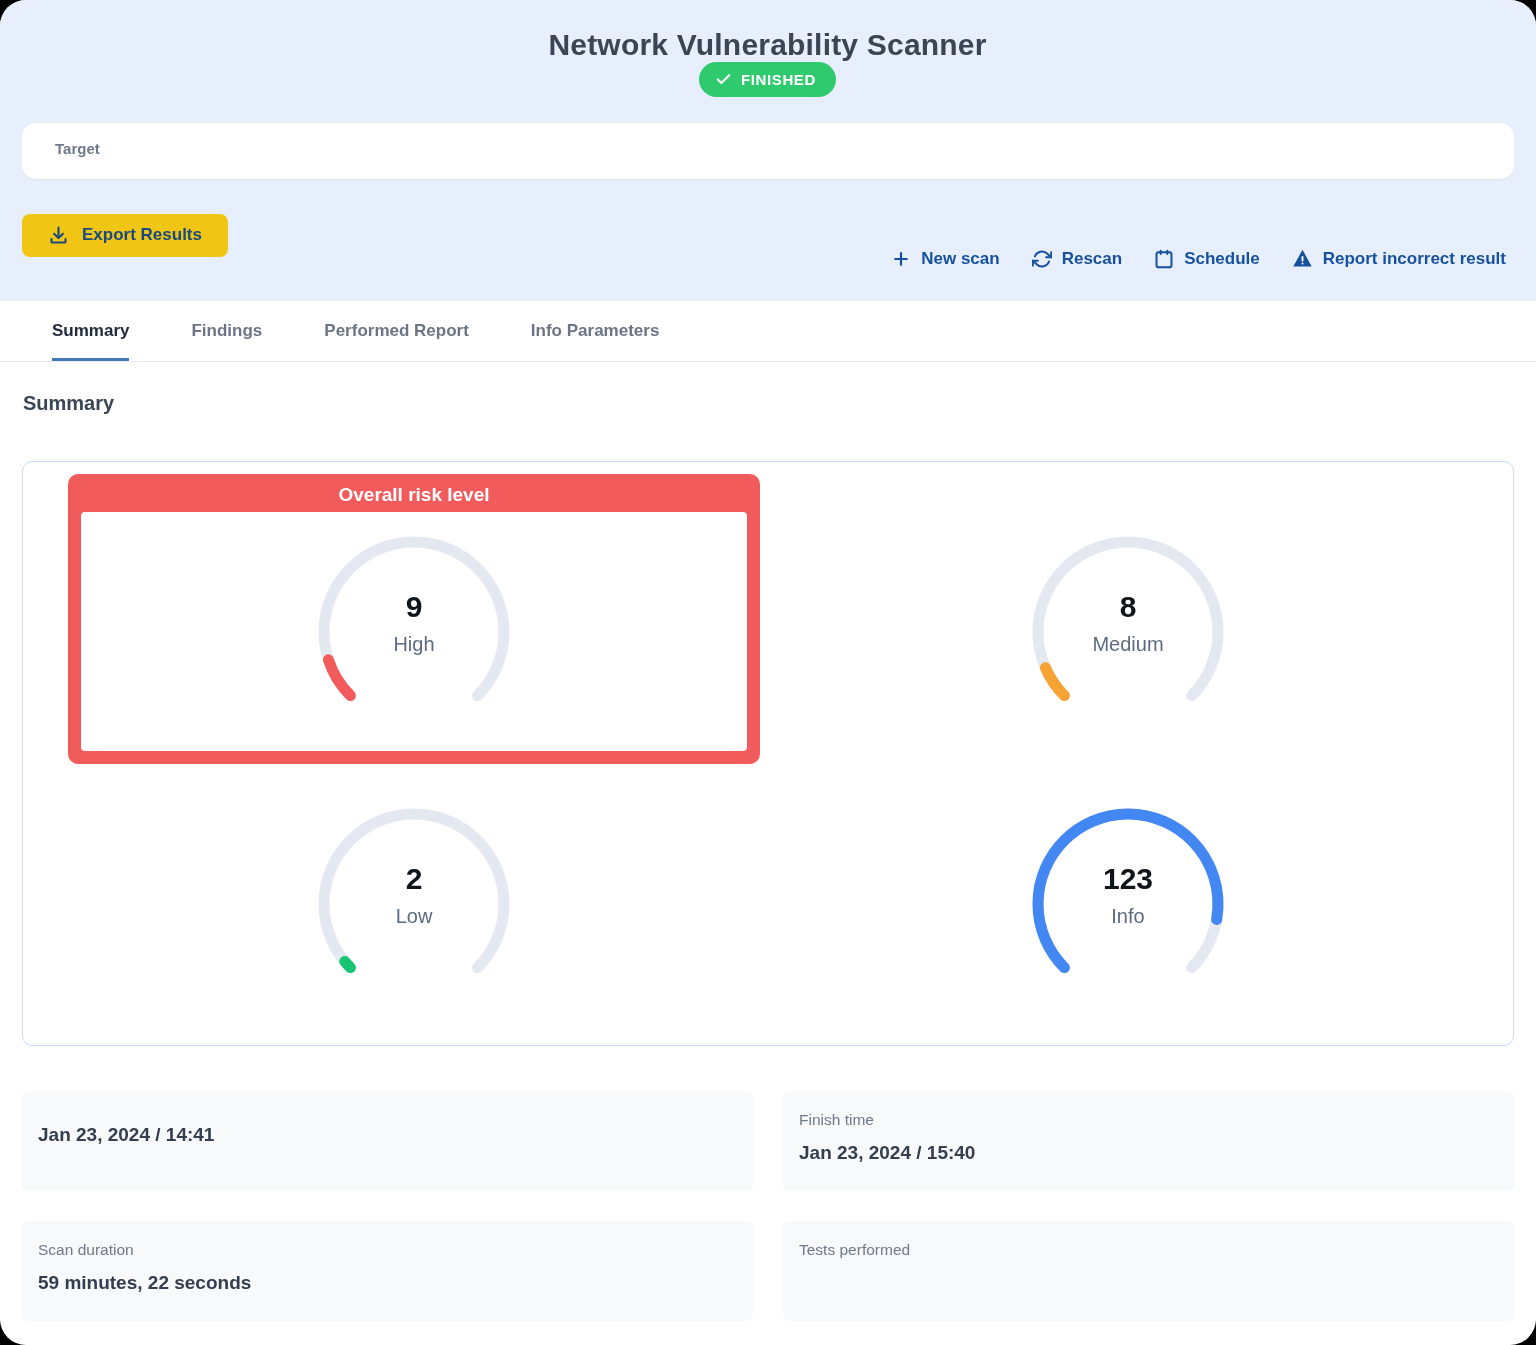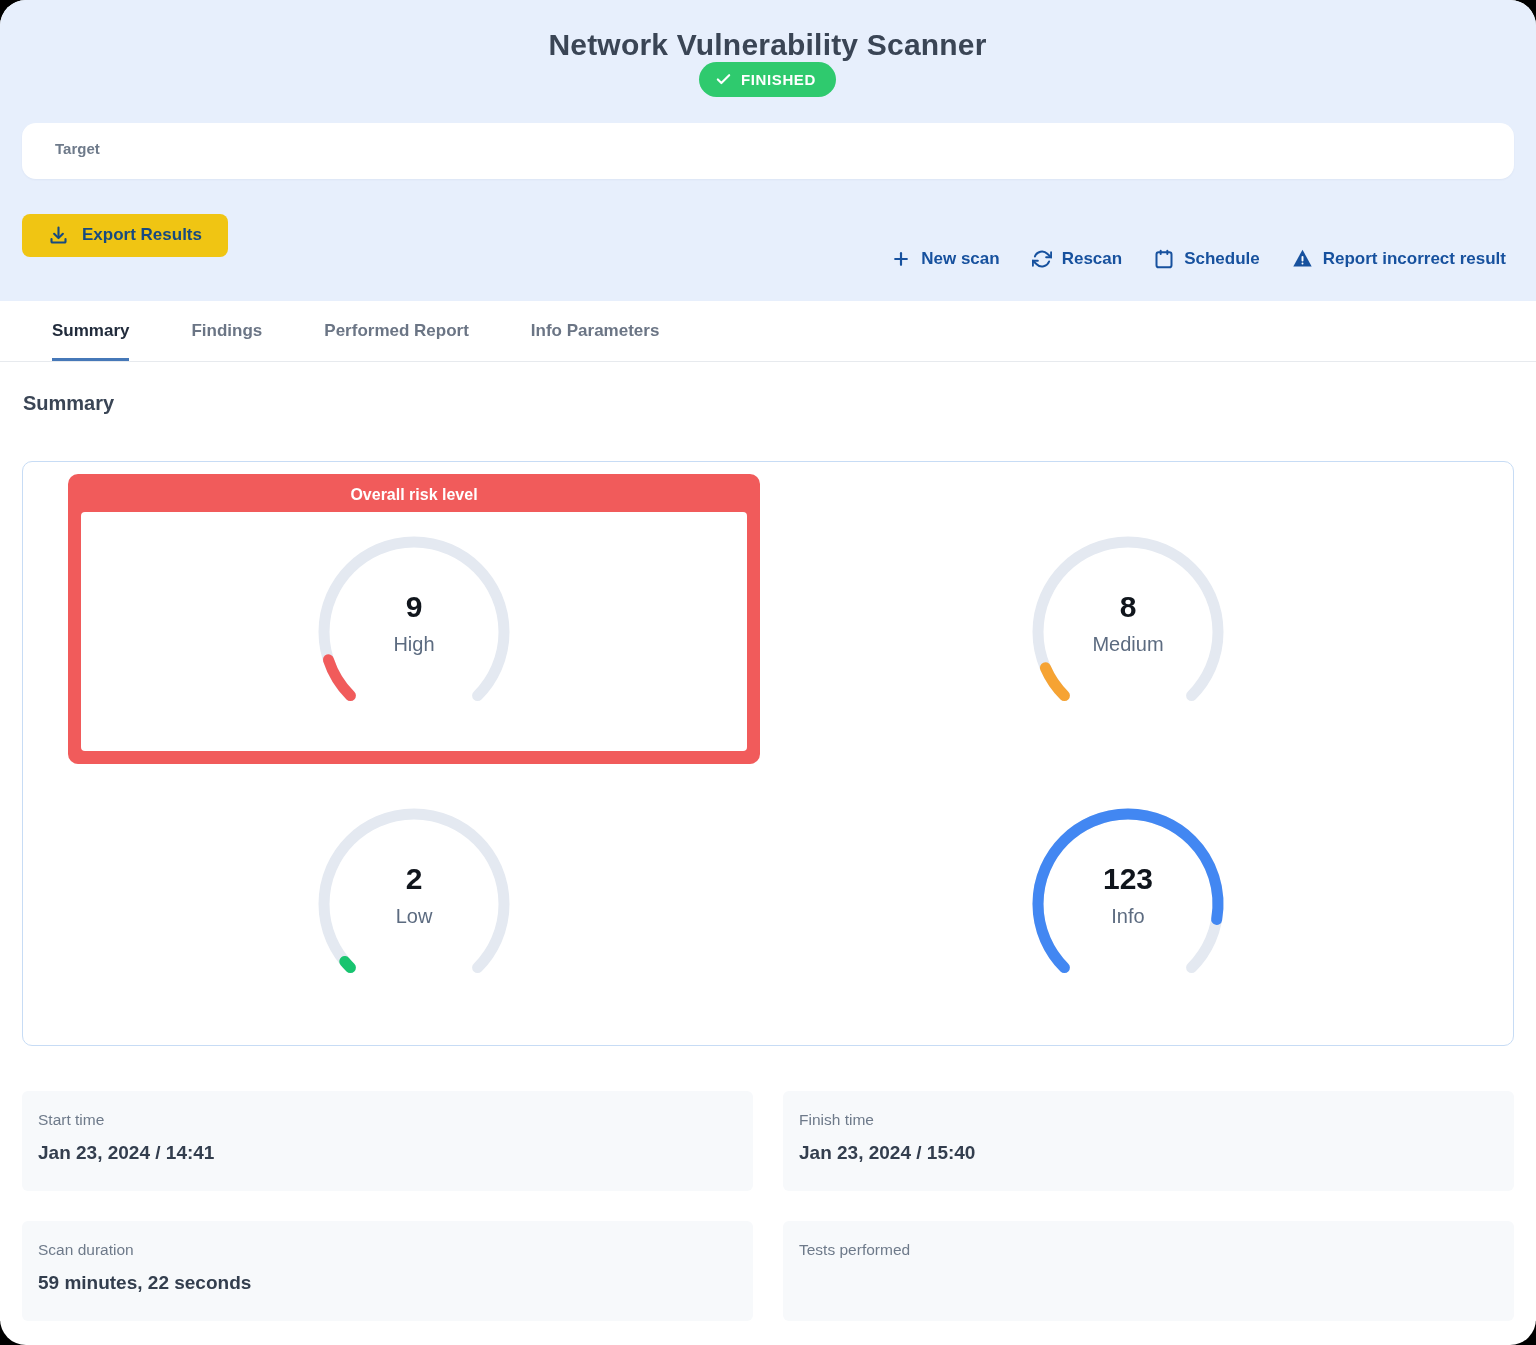--- a/index.html
+++ b/index.html
@@ -31,21 +31,21 @@
   .tab.active { color:#212b3b; font-weight:700; border-bottom-color:#4678b8; }
 
   
   .content { padding:30px 22px 0 22px; background:#fff; }
   .section-heading { font-size:20px; font-weight:700; color:#3a4555; margin-left:1px; }
 
   .summary-card { position:relative; margin-top:46px; height:585px; border:1px solid #c7dcf5; border-radius:10px; background:#fff; }
 
   
   .risk-card { position:absolute; left:45px; top:12px; width:692px; height:290px; background:#f15b5b; border-radius:10px; }
-  .risk-header { height:42px; display:flex; align-items:center; justify-content:center; color:#fff; font-size:16px; font-weight:700; }
+  .risk-header { height:42px; display:flex; align-items:center; justify-content:center; color:#fff; font-size:19px; font-weight:700; }
   .risk-body { position:absolute; left:13px; right:13px; top:38px; bottom:13px; background:#fff; border-radius:4px; display:flex; align-items:center; justify-content:center; }
 
   .gauge { position:relative; width:200px; height:200px; }
   .gauge svg path { fill:none; stroke-width:11; stroke-linecap:round; }
   .gauge svg .track { stroke:#e4e9f1; }
   .gauge-center { position:absolute; inset:0; display:flex; flex-direction:column; align-items:center; justify-content:center; margin-top:-18px; gap:9px; }
   .gauge-num { font-size:30px; font-weight:700; color:#10151c; }
   .gauge-lbl { font-size:20px; color:#5c6b80; }
 
   .gauge-medium { position:absolute; left:1005px; top:70px; }
@@ -194,21 +194,20 @@
         </svg>
         <div class="gauge-center">
           <div class="gauge-num">123</div>
           <div class="gauge-lbl">Info</div>
         </div>
       </div>
     </div>
 
     <div class="details-grid">
       <div class="detail-card">
-        <div class="detail-label">Start time</div>
         <div class="detail-value">Jan 23, 2024 / 14:41</div>
       </div>
       <div class="detail-card">
         <div class="detail-label">Finish time</div>
         <div class="detail-value">Jan 23, 2024 / 15:40</div>
       </div>
       <div class="detail-card">
         <div class="detail-label">Scan duration</div>
         <div class="detail-value">59 minutes, 22 seconds</div>
       </div>

